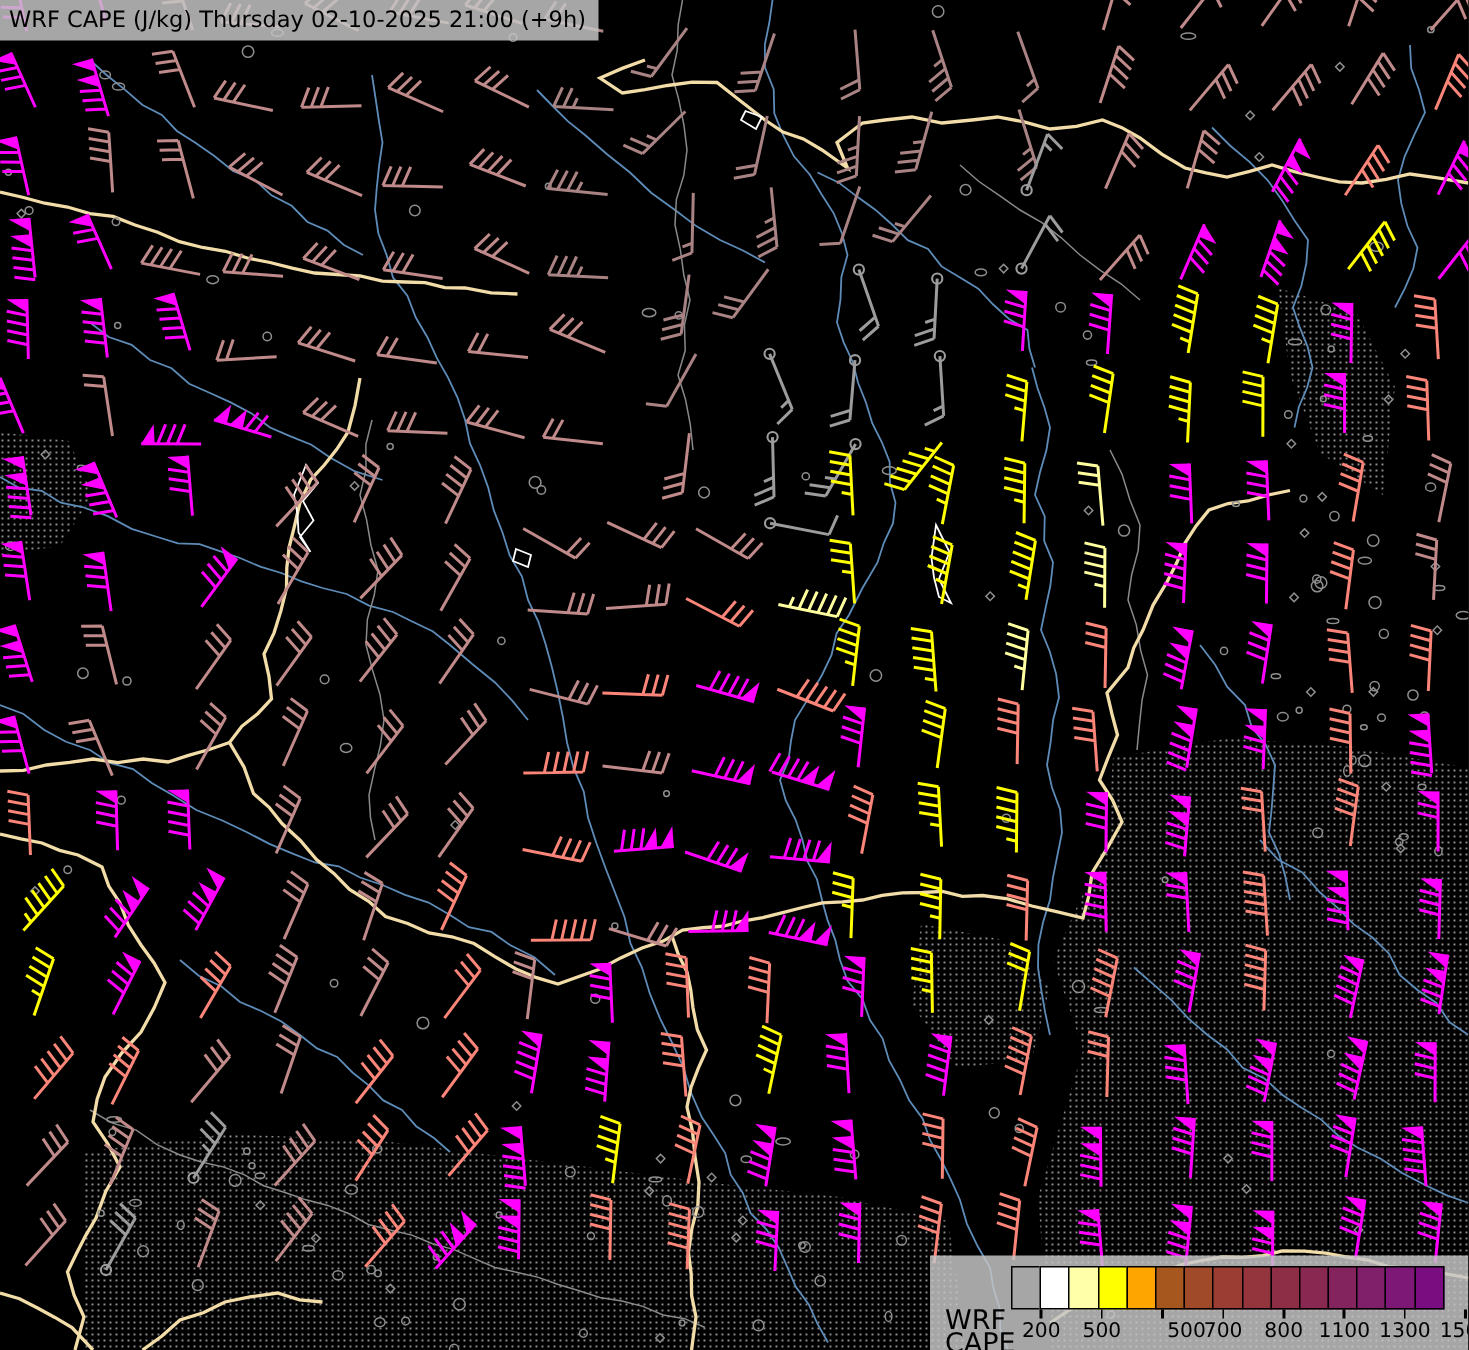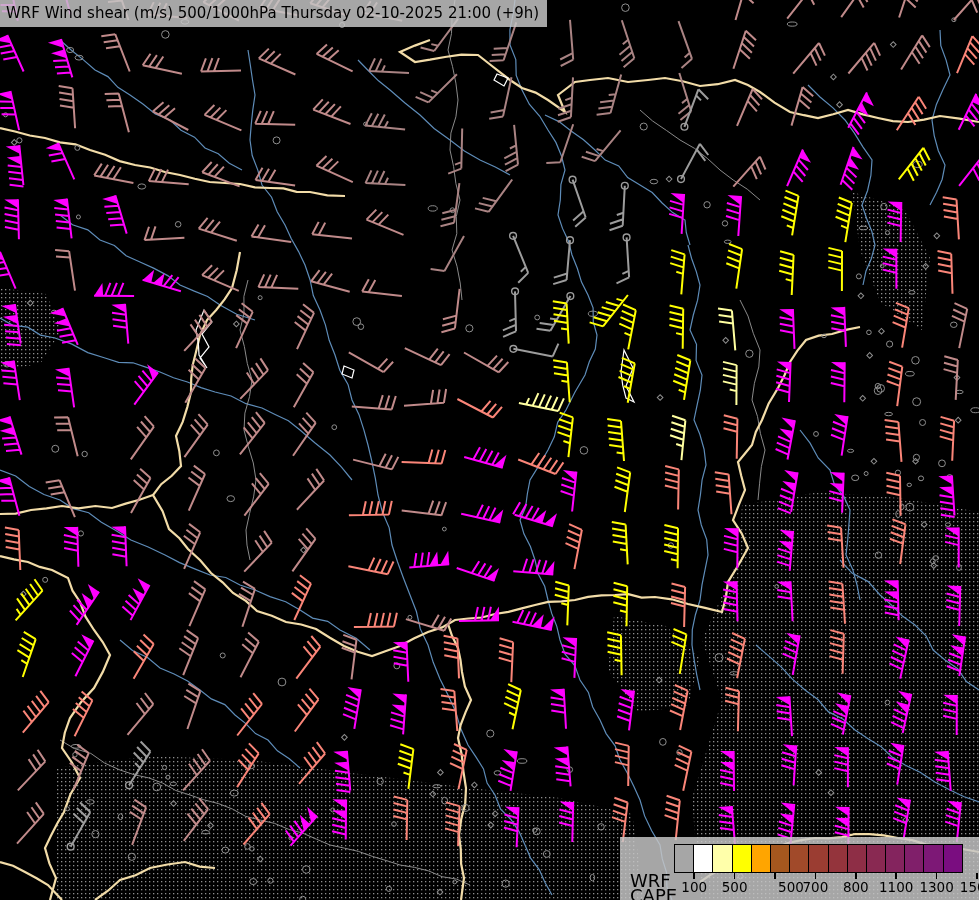--- a/index.html
+++ b/index.html
@@ -1247,21 +1247,21 @@
           <path d="M903.6,839.2L910.0,799.7M908.2,810.5l-13.0,-5.3M907.2,816.9l-13.0,-5.3M906.2,823.4l-13.0,-5.3" fill="none"></path>
         </g>
         <g stroke="#ff00ff">
           <polygon points="960.9,802.2 960.0,811.2 947.3,800.7" fill="#ff00ff" stroke="none"></polygon>
           <path d="M956.8,842.0L960.9,802.2M959.8,813.2l-13.2,-4.5M959.1,819.6l-13.2,-4.5M958.4,826.1l-13.2,-4.5" fill="none"></path>
         </g>
       </g>
   </svg>
 
   <div class="titlebar">
-    <div>WRF Wind shear (m/s) 500/1000hPa Thursday 02-10-2025 21:00 (+9h)</div>
+    <div>WRF CAPE (J/kg) Thursday 02-10-2025 21:00 (+9h)</div>
   </div>
 
   <div class="legend">
     <div class="legend-labels">
       <div>WRF</div>
       <div>CAPE</div>
       <div>J/kg</div>
     </div>
     <div class="legend-scale">
       <div class="legend-boxes" id="lg-boxes">
@@ -1276,21 +1276,21 @@
           <div class="legend-swatch" style="width: 20.2px; background: rgb(148, 52, 60);"></div>
           <div class="legend-swatch" style="width: 20.2px; background: rgb(142, 46, 70);"></div>
           <div class="legend-swatch" style="width: 20.2px; background: rgb(137, 41, 82);"></div>
           <div class="legend-swatch" style="width: 20.2px; background: rgb(132, 36, 94);"></div>
           <div class="legend-swatch" style="width: 20.2px; background: rgb(128, 31, 106);"></div>
           <div class="legend-swatch" style="width: 20.2px; background: rgb(125, 24, 118);"></div>
           <div class="legend-swatch" style="width: 20.2px; background: rgb(122, 13, 128);"></div>
         </div>
       <div id="lg-ticks">
           <div class="legend-tick" style="left: 19.4px;"></div>
-          <div class="legend-tick-label" style="left: 20.2px;">100</div>
+          <div class="legend-tick-label" style="left: 20.2px;">200</div>
           <div class="legend-tick" style="left: 59.8px;"></div>
           <div class="legend-tick-label" style="left: 60.6px;">500</div>
           <div class="legend-tick" style="left: 100.2px;"></div>
           <div class="legend-tick-label" style="left: 117px;">500</div>
           <div class="legend-tick" style="left: 140.6px;"></div>
           <div class="legend-tick-label" style="left: 141.4px; text-align: right;">700</div>
           <div class="legend-tick" style="left: 181px;"></div>
           <div class="legend-tick-label" style="left: 181.8px;">800</div>
           <div class="legend-tick" style="left: 221.4px;"></div>
           <div class="legend-tick-label" style="left: 222.2px;">1100</div>

